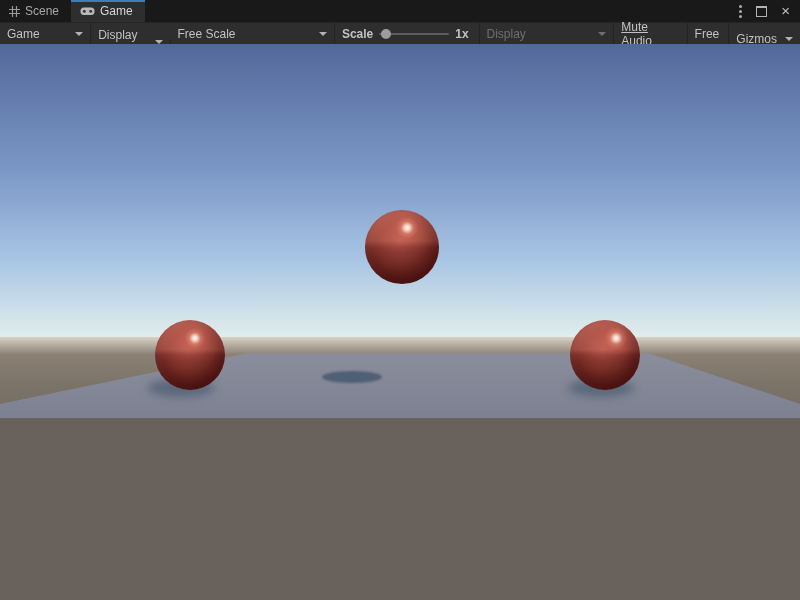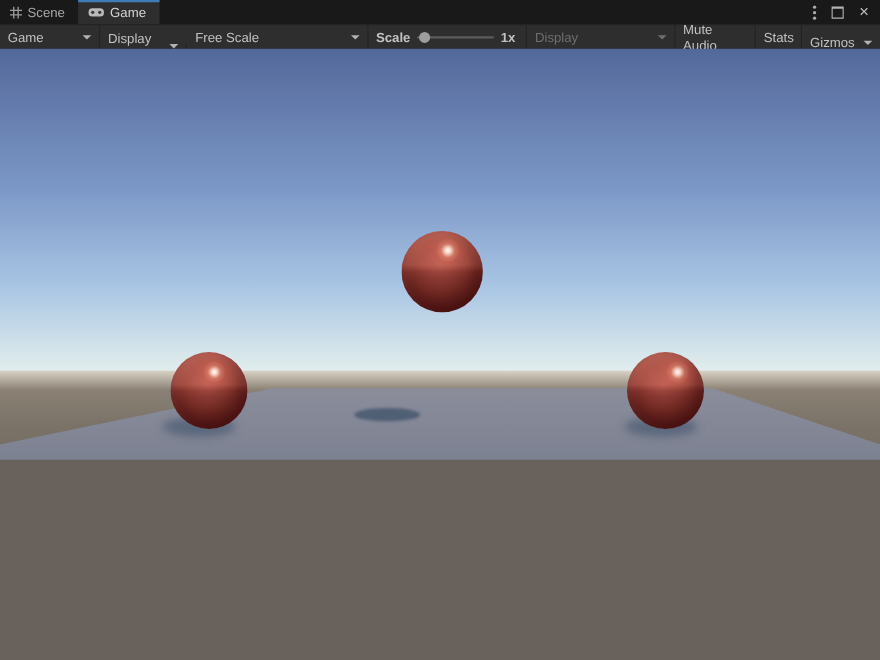--- a/index.html
+++ b/index.html
@@ -94,25 +94,25 @@
       <span class="slider">
         <span class="track"></span>
         <span class="knob" style="left: 10%;"></span>
       </span>
       <span>1x</span>
     </div>
     <div class="titem disabled" style="width:136px;">
       <span>Display</span>
       <span class="arrow dim"></span>
     </div>
-    <div class="titem" style="width:74px;">
+    <div class="titem" style="width:74px;text-decoration:underline;">
       <span>Mute Audio</span>
     </div>
     <div class="titem" style="width:42px;">
-      <span>Stats</span>
+      <span>Free</span>
     </div>
     <div class="titem gizmos">
       <span>Gizmos</span>
       <span class="arrow"></span>
     </div>
   </div>
 
   <div class="viewport">
     <div class="sky"></div>
 

